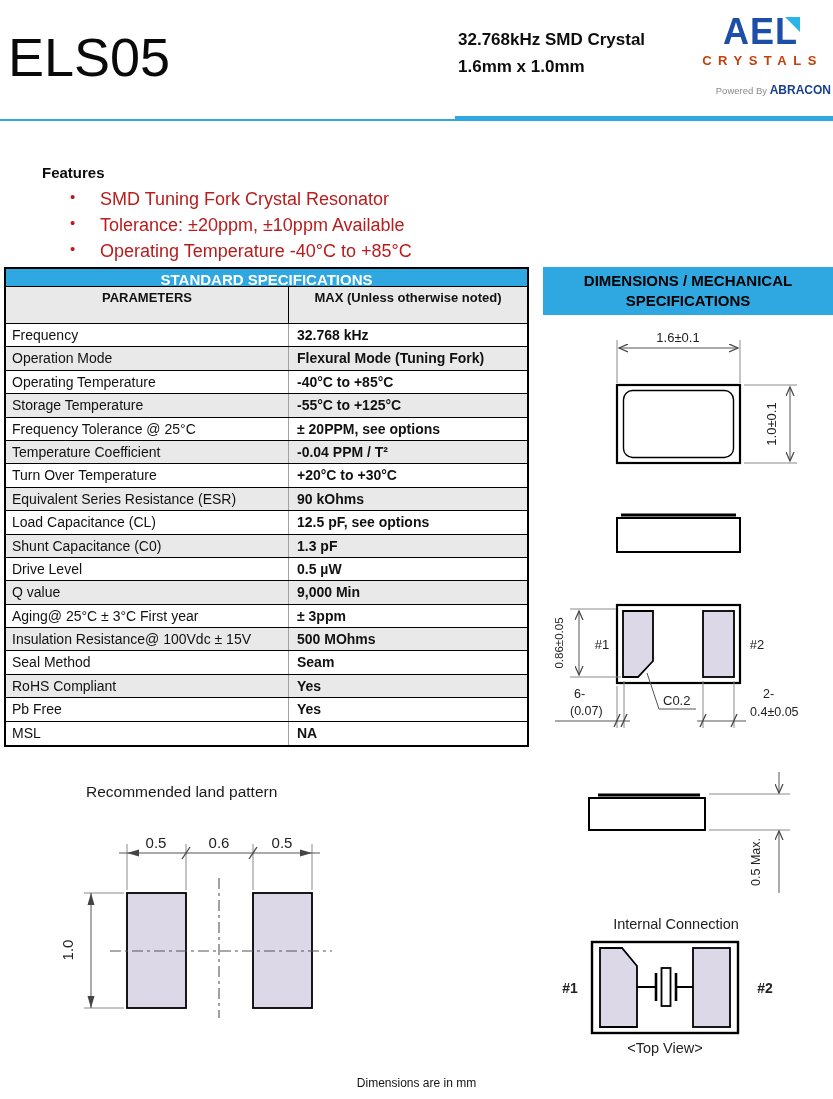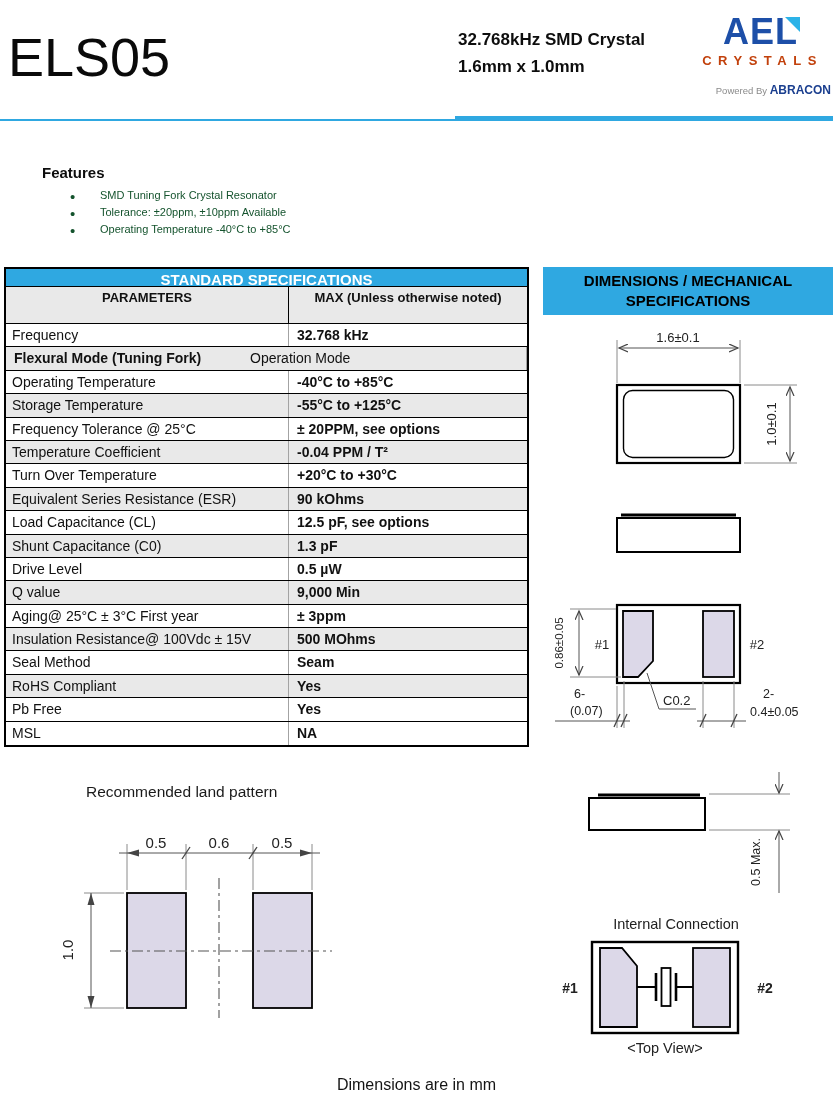--- a/index.html
+++ b/index.html
@@ -22,21 +22,21 @@
   .powered{margin-top:12px;text-align:right;padding-right:2px;}
   .powered .pfx{font-size:9.5px;color:#8a8a8a;}
   .powered .pbr{font-size:12px;font-weight:700;color:#1b3f8f;}
   .rule-a{position:absolute;left:0;top:119px;width:833px;height:2px;background:var(--accent);}
   .rule-b{position:absolute;left:455px;top:116px;width:378px;height:2.5px;background:var(--accent);}
 
   
   .features{position:absolute;left:42px;top:164px;width:420px;}
   .features h3{font-size:15px;font-weight:700;color:#0d0d0d;}
   .features ul{list-style:none;margin-top:8px;padding-left:28px;}
-  .features li{position:relative;padding-left:30px;font-size:11px;margin-bottom:5px;color:#14532d;}
+  .features li{position:relative;padding-left:30px;font-size:18px;margin-bottom:5px;color:#b91c1c;}
   .features li::before{content:"•";position:absolute;left:0;top:-1px;font-size:15px;}
 
   
   .spec-table{position:absolute;left:4px;top:267px;width:525px;border:2px solid #000;background:#fff;}
   .spec-title{height:18px;line-height:22px;background:var(--accent);color:#fff;font-weight:700;font-size:15px;text-align:center;border-bottom:1px solid #000;}
   .spec-head{display:flex;height:37px;background:var(--row-shade);border-bottom:1px solid #000;font-weight:700;font-size:13px;}
   .spec-head .c1{width:283px;border-right:1px solid #000;text-align:center;line-height:21px;}
   .spec-head .c2{flex:1;text-align:center;line-height:21px;}
   .spec-row{display:flex;height:23.4px;border-bottom:1px solid #000;background:#fff;}
   .spec-row:last-child{border-bottom:none;}
@@ -46,21 +46,21 @@
   .spec-row .value{flex:1;padding-left:8px;font-weight:700;}
 
   
   .dims-panel{position:absolute;left:543px;top:267px;width:290px;height:48px;background:var(--accent);color:#000000;
     display:flex;flex-direction:column;justify-content:center;align-items:center;font-weight:700;font-size:15px;line-height:1.35;}
 
   .right-drawings{position:absolute;left:540px;top:318px;}
   .land-svg{position:absolute;left:40px;top:820px;}
   .land-title{position:absolute;left:86px;top:783px;font-size:15.5px;color:#1a1a1a;}
 
-  .footer-note{position:absolute;left:0;top:1076px;width:833px;text-align:center;font-size:16px;color:#141414;}
+  .footer-note{position:absolute;left:0;top:1076px;width:833px;text-align:center;font-size:12px;color:#141414;}
 
   svg text{font-family:"Liberation Sans",sans-serif;fill:#222;}
   .pad{fill:var(--pad-fill);stroke:#000;stroke-width:1.8;}
   .outline{fill:#fff;stroke:#000;}
   .ext{stroke:#8a8a8a;stroke-width:1;}
   .dim{stroke:#555;stroke-width:1;fill:none;}
   .slash{stroke:#444;stroke-width:1.3;}
   .cl{stroke:#555;stroke-width:1.1;}
 </style>
 </head>
@@ -100,22 +100,22 @@
     <div class="spec-head">
       <div class="c1">PARAMETERS</div>
       <div class="c2">MAX (Unless otherwise noted)</div>
     </div>
     <div>
         <div class="spec-row">
           <div class="cell param">Frequency</div>
           <div class="cell value">32.768 kHz</div>
         </div>
         <div class="spec-row shaded">
+          <div class="cell param">Operation Mode</div>
           <div class="cell value">Flexural Mode (Tuning Fork)</div>
-          <div class="cell param">Operation Mode</div>
         </div>
         <div class="spec-row">
           <div class="cell param">Operating Temperature</div>
           <div class="cell value">-40°C to +85°C</div>
         </div>
         <div class="spec-row shaded">
           <div class="cell param">Storage Temperature</div>
           <div class="cell value">-55°C to +125°C</div>
         </div>
         <div class="spec-row">

